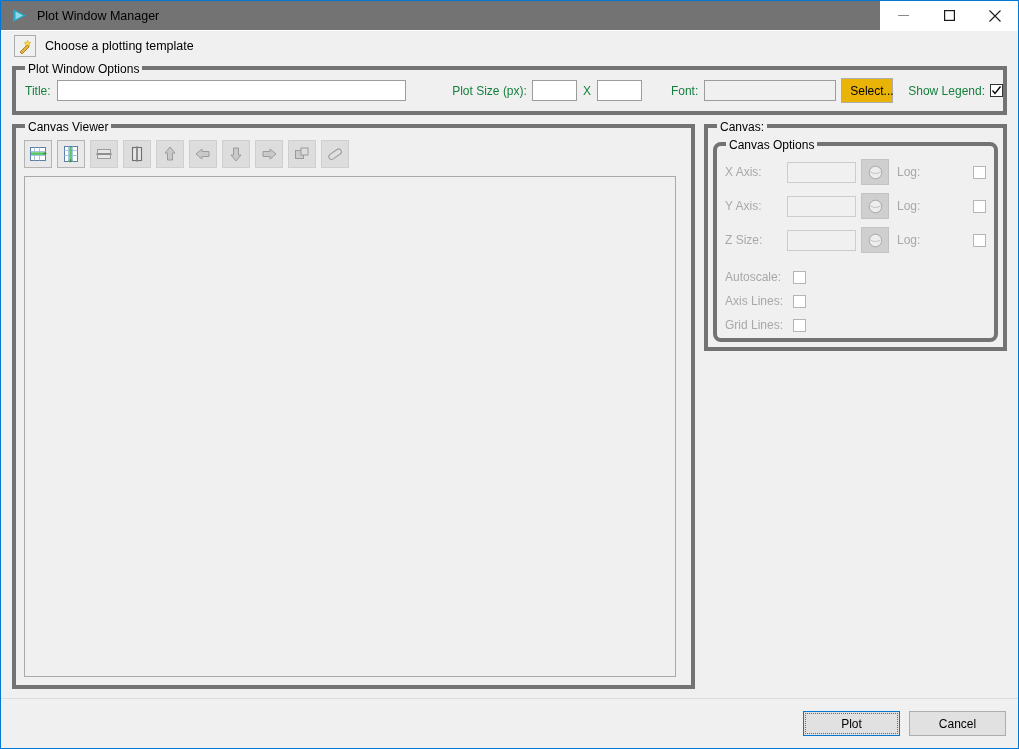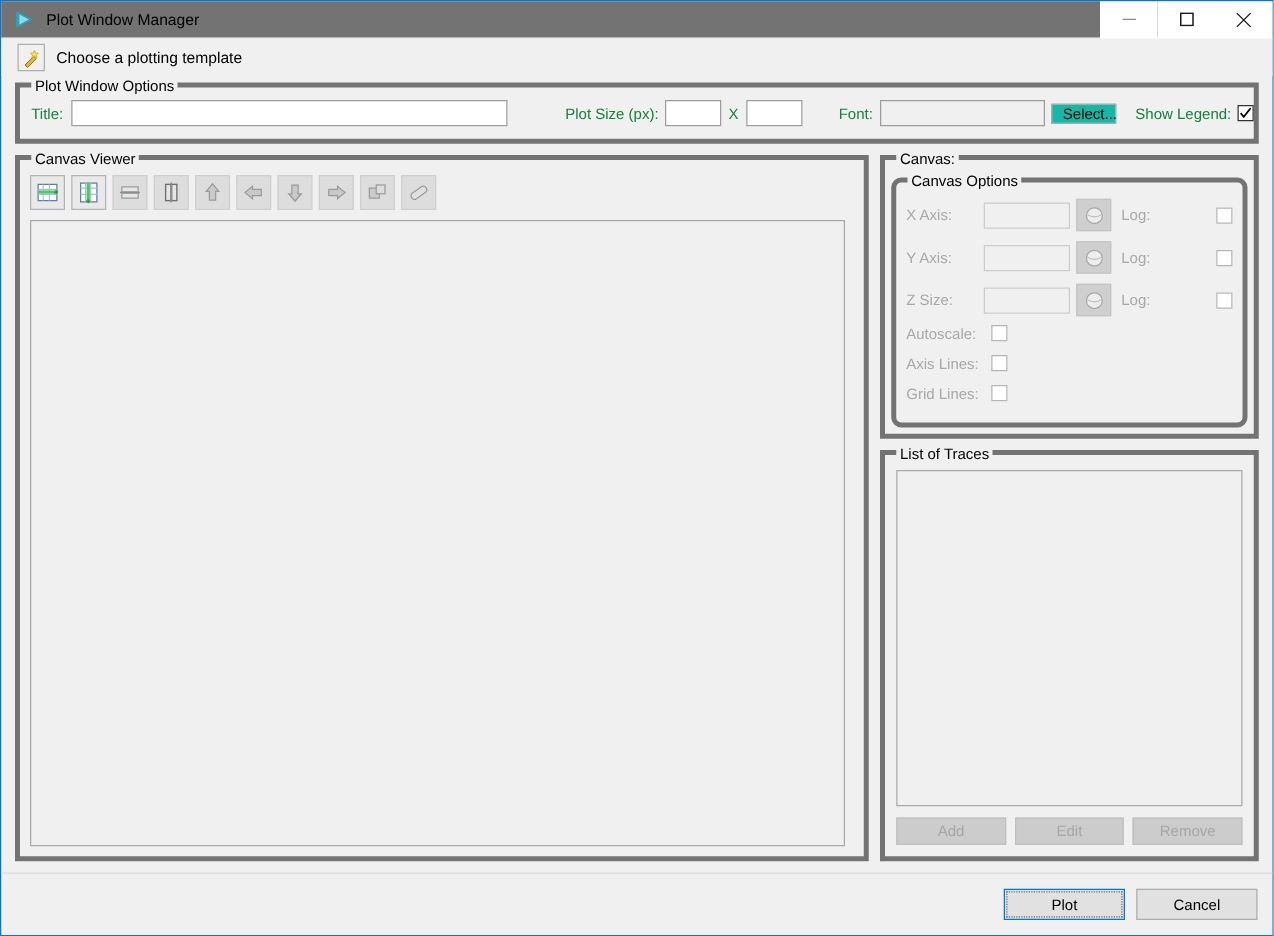--- a/index.html
+++ b/index.html
@@ -111,23 +111,23 @@
     background: #f0f0f0;
     border: 1px solid #cccccc;
   }
   .fakefield {
     height: 21px;
     border: 1px solid #9c9c9c;
     background: #f0f0f0;
   }
 
   .btn {
-    height: 16px;
+    height: 25px;
     border: 1px solid #adadad;
-    background: #14b8a6;
+    background: #eab308;
     font-family: "Liberation Sans", sans-serif;
     font-size: 12px;
     color: #000;
     padding: 0 8px;
     cursor: default;
   }
   .btn.disabled { color: #a6a6a6; background: #cccccc; border-color: #bfbfbf; }
 
   .cb {
     width: 13px; height: 13px;
@@ -211,21 +211,21 @@
     background: #cfcfcf;
     border: 1px solid #c3c3c3;
     display: flex; align-items: center; justify-content: center;
     margin-left: 5px;
   }
   .log-wrap {
     display: flex; align-items: center; gap: 14px;
     margin-left: 8px;
   }
   .flag-row {
-    display: flex; align-items: flex-start;
+    display: flex; align-items: flex-end;
     height: 24px;
     gap: 6px;
   }
   .flag-row .lbl { width: 62px; text-align: left; }
 
   #traces-group {
     flex: 1 1 auto;
     margin-top: 9px;
     padding: 12px 9px 9px 9px;
     display: flex;
@@ -475,29 +475,20 @@
             <span class="lbl disabled">Axis Lines:</span>
             <span class="cb disabled"></span>
           </div>
           <div class="flag-row">
             <span class="lbl disabled">Grid Lines:</span>
             <span class="cb disabled"></span>
           </div>
         </div>
       </div>
 
-      <div class="group" id="traces-group">
-        <span class="group-title">List of Traces</span>
-        <div id="traces-list"></div>
-        <div id="traces-buttons">
-          <button class="btn disabled">Add</button>
-          <button class="btn disabled">Edit</button>
-          <button class="btn disabled">Remove</button>
-        </div>
-      </div>
 
     </div>
   </div>
 
   <div id="bottombar">
     <button class="bottom-btn default">
       <span>Plot</span>
       <span class="focus-ring"></span>
     </button>
     <button class="bottom-btn">Cancel</button>

